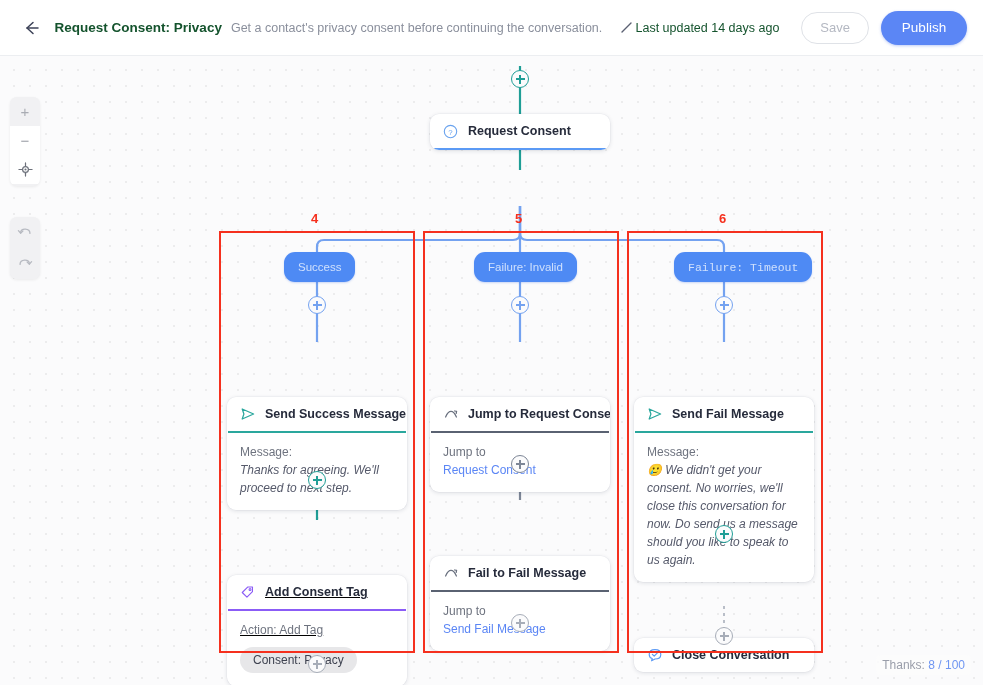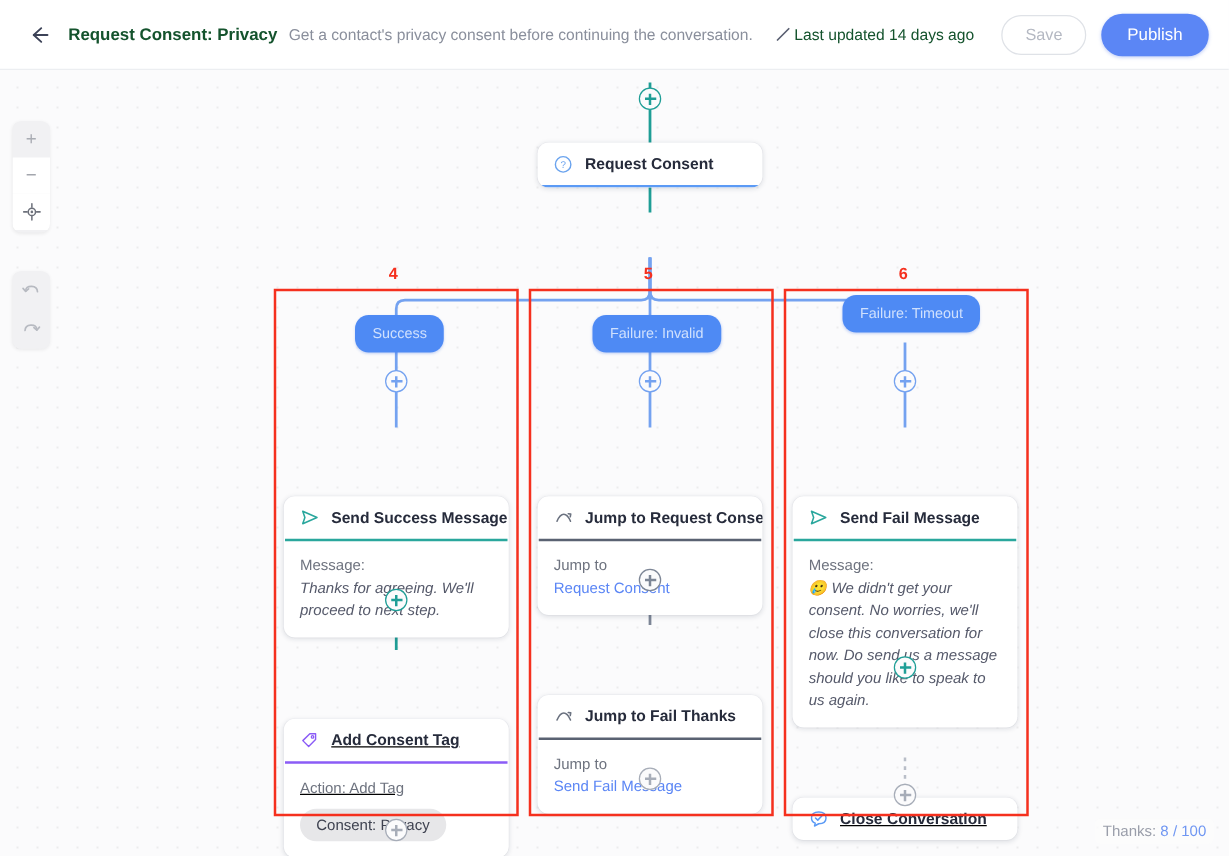--- a/index.html
+++ b/index.html
@@ -265,21 +265,21 @@
   <div class="plus" style="left:715px; top:240px;"></div>
   <div class="plus teal" style="left:308px; top:415px;"></div>
   <div class="plus slate" style="left:511px; top:399px;"></div>
   <div class="plus teal" style="left:715px; top:469px;"></div>
   <div class="plus gray" style="left:308px; top:599px;"></div>
   <div class="plus gray" style="left:511px; top:558px;"></div>
   <div class="plus gray" style="left:715px; top:571px;"></div>
 
   <div class="branch-pill" style="left:284px; top:196px;">Success</div>
   <div class="branch-pill" style="left:474px; top:196px;">Failure: Invalid</div>
-  <div class="branch-pill" style="left:674px; top:180px;">Failure: Timeout</div>
+  <div class="branch-pill" style="left:674px; top:196px;font-family:Liberation Mono, monospace;">Failure: Timeout</div>
 
   <div class="node" style="left:430px; top:58px; width:180px;">
     <div class="node-head">
       <span class="ico">
         <svg width="15" height="15" viewBox="0 0 16 16">
           <circle cx="8" cy="8" r="6.6" fill="none" stroke="#6aa3ee" stroke-width="1.2"></circle>
           <text x="8" y="11.3" font-size="8.4" fill="#6aa3ee" text-anchor="middle" font-family="Liberation Sans, sans-serif">?</text>
         </svg>
       </span>
       <span class="node-title">Request Consent</span>
@@ -338,21 +338,21 @@
   </div>
 
   <div class="node" style="left:430px; top:500px; width:180px;">
     <div class="node-head">
       <span class="ico">
         <svg width="16" height="16" viewBox="0 0 16 16">
           <path d="M2.6 11 Q5 5.4 8 5.4 Q11 5.4 13.4 11" fill="none" stroke="#6b7280" stroke-width="1.25" stroke-linecap="round"></path>
           <path d="M11.6 5 L13.6 5.3 L13.2 7.4" fill="none" stroke="#6b7280" stroke-width="1.25" stroke-linecap="round" stroke-linejoin="round"></path>
         </svg>
       </span>
-      <span class="node-title">Jump to Fail Thanks</span>
+      <span class="node-title">Fail to Fail Message</span>
     </div>
     <div class="node-rule" style="background:#5a6272;"></div>
     <div class="node-body">
       <div class="lbl">Jump to</div>
       <div class="link">Send Fail Message</div>
     </div>
   </div>
 
   <div class="node" style="left:634px; top:341px; width:180px;">
     <div class="node-head">
@@ -363,21 +363,21 @@
       </span>
       <span class="node-title">Send Fail Message</span>
     </div>
     <div class="node-rule" style="background:#2aa79d;"></div>
     <div class="node-body">
       <div class="lbl">Message:</div>
       <div class="msg">🥲 We didn't get your consent. No worries, we'll close this conversation for now. Do send us a message should you like to speak to us again.</div>
     </div>
   </div>
 
-  <div class="node" style="left:634px; top:582px; width:180px;text-decoration:underline;">
+  <div class="node" style="left:634px; top:582px; width:180px;">
     <div class="node-head">
       <span class="ico">
         <svg width="16" height="16" viewBox="0 0 16 16">
           <path d="M2.2 7.4 Q2.2 2.6 8 2.6 Q13.8 2.6 13.8 7.4 Q13.8 12 8 12 L4.6 13.8 L5.2 11.5 Q2.2 10.5 2.2 7.4 Z" fill="none" stroke="#5b9af5" stroke-width="1.15" stroke-linejoin="round"></path>
           <path d="M5.4 7.4 L7.2 9.1 L10.6 5.6" fill="none" stroke="#5b9af5" stroke-width="1.25" stroke-linecap="round" stroke-linejoin="round"></path>
         </svg>
       </span>
       <span class="node-title">Close Conversation</span>
     </div>
   </div>

